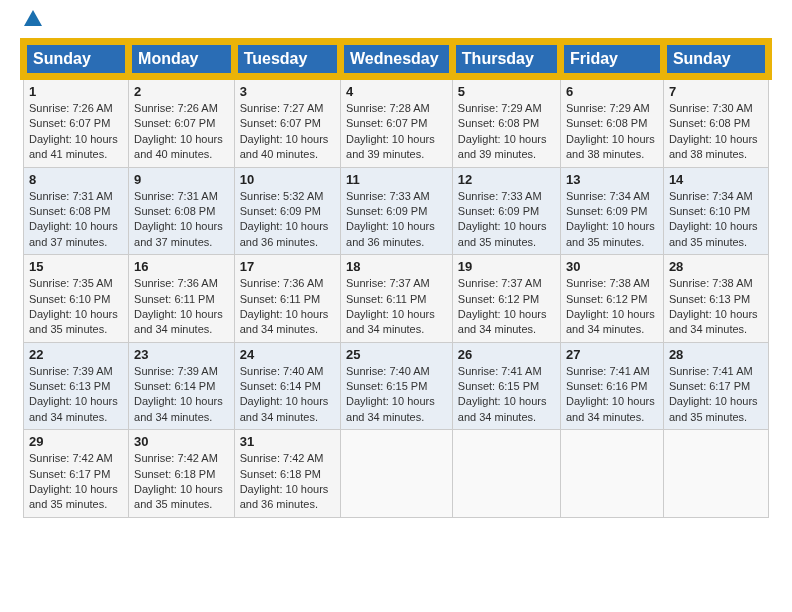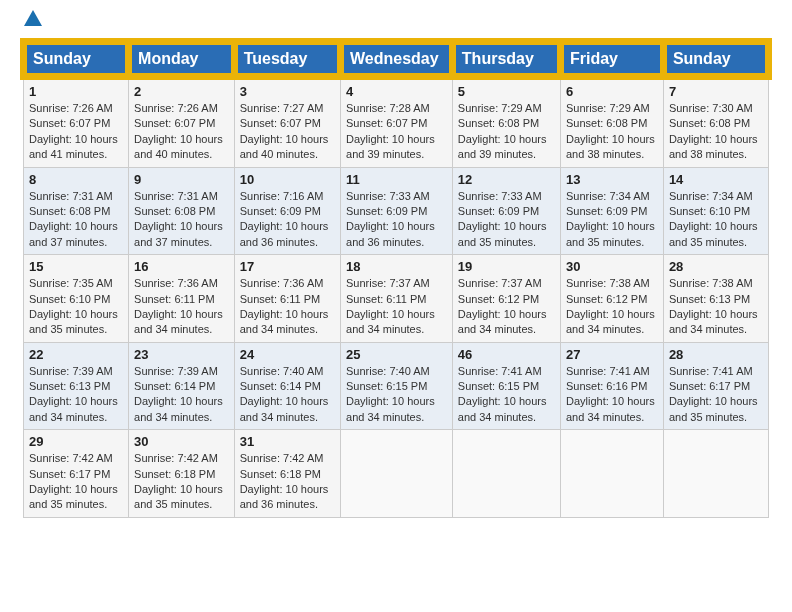--- a/index.html
+++ b/index.html
@@ -198,21 +198,21 @@
             <span class="day-num">9</span>
         <div class="day-detail">
           <span>Sunrise: 7:31 AM</span><br>
           <span>Sunset: 6:08 PM</span><br>
           <span>Daylight: 10 hours and 37 minutes.</span>
         </div>
           </td>
           <td>
             <span class="day-num">10</span>
         <div class="day-detail">
-          <span>Sunrise: 7:16 AM</span><br>
+          <span>Sunrise: 5:32 AM</span><br>
           <span>Sunset: 6:09 PM</span><br>
           <span>Daylight: 10 hours and 36 minutes.</span>
         </div>
           </td>
           <td>
             <span class="day-num">11</span>
         <div class="day-detail">
           <span>Sunrise: 7:33 AM</span><br>
           <span>Sunset: 6:09 PM</span><br>
           <span>Daylight: 10 hours and 36 minutes.</span>
@@ -328,21 +328,21 @@
           </td>
           <td>
             <span class="day-num">25</span>
         <div class="day-detail">
           <span>Sunrise: 7:40 AM</span><br>
           <span>Sunset: 6:15 PM</span><br>
           <span>Daylight: 10 hours and 34 minutes.</span>
         </div>
           </td>
           <td>
-            <span class="day-num">46</span>
+            <span class="day-num">26</span>
         <div class="day-detail">
           <span>Sunrise: 7:41 AM</span><br>
           <span>Sunset: 6:15 PM</span><br>
           <span>Daylight: 10 hours and 34 minutes.</span>
         </div>
           </td>
           <td>
             <span class="day-num">27</span>
         <div class="day-detail">
           <span>Sunrise: 7:41 AM</span><br>

